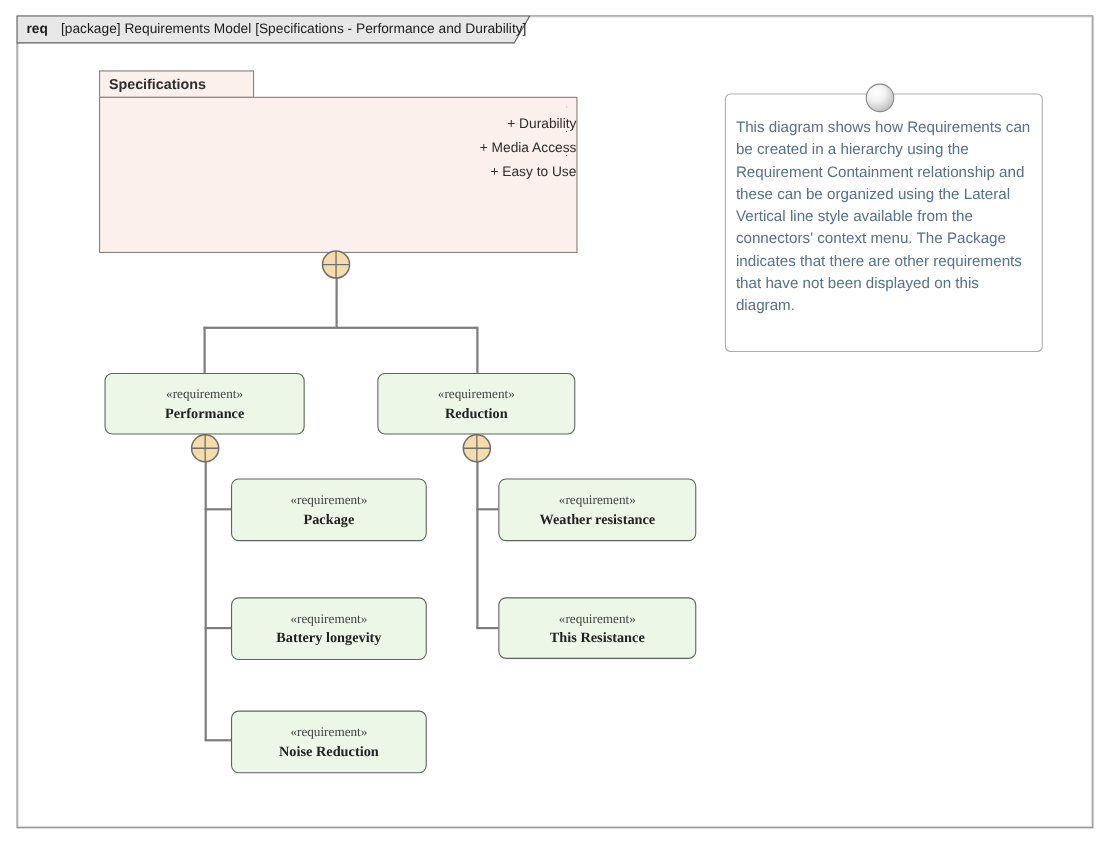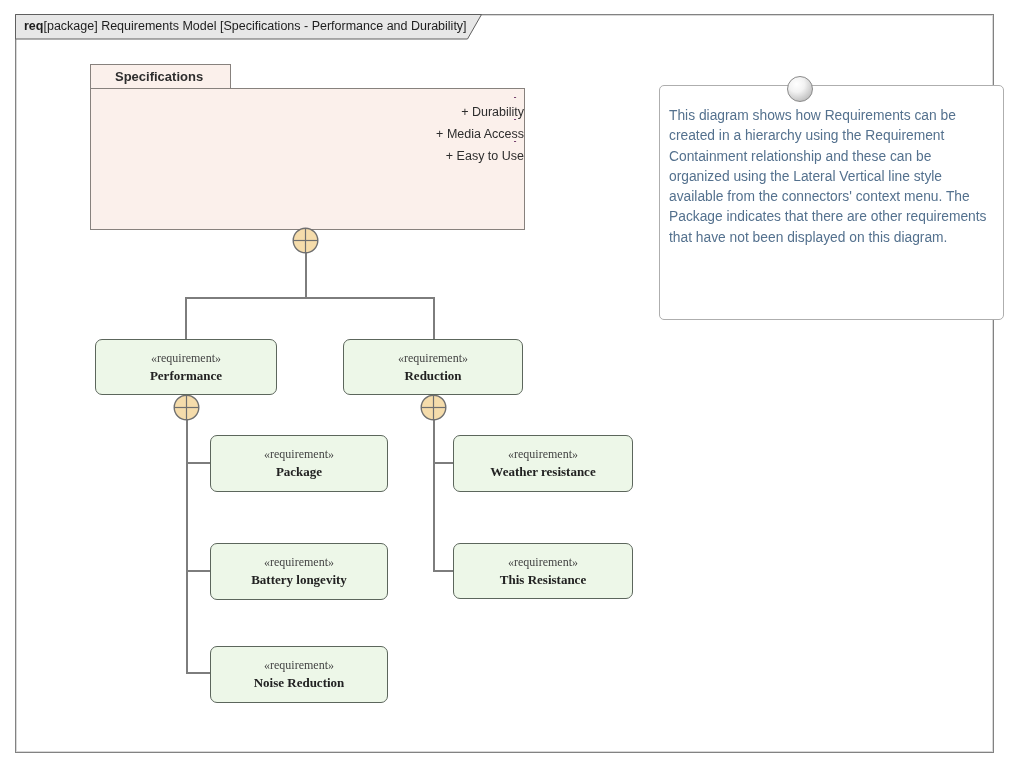--- a/index.html
+++ b/index.html
@@ -12,28 +12,28 @@
   .frame{
     position:absolute;left:15px;top:14px;width:977px;height:737px;
     border:1px solid #828282;box-shadow:inset 0 0 0 1px #d8d8d8;
     background:transparent;
   }
   .frame-tab{position:absolute;left:15px;top:14px;width:468px;height:26px;}
   .frame-tab svg{position:absolute;left:0;top:0;}
   .frame-tab .tab-text{
     position:absolute;left:9px;top:5px;font-size:12.5px;color:#1d1d1d;white-space:nowrap;
   }
-  .frame-tab .kw{font-weight:bold;margin-right:0;}
+  .frame-tab .kw{font-weight:bold;margin-right:12px;}
 
   
   .pkg-tab{
     position:absolute;left:90px;top:64px;width:141px;height:25px;
     background:#fbf0eb;border:1.5px solid #87817d;box-sizing:border-box;
     font-size:13px;font-weight:bold;color:#2e2e2e;
-    display:flex;align-items:center;padding-left:24px;
+    display:flex;align-items:center;padding-left:8px;
   }
   .pkg-body{
     position:absolute;left:90px;top:88px;width:435px;height:142px;
     background:#fbf0eb;border:1.5px solid #87817d;box-sizing:border-box;
     padding:8px 0 0 7px;
   }
   .pkg-item{
     height:22px;display:flex;align-items:flex-end;gap:7px;
     font-size:12.5px;color:#2d2d2d;flex-direction:column;
   }
@@ -69,21 +69,21 @@
   .n-performance{left:95px; top:339px;width:182px;height:56px;}
   .n-durability {left:343px;top:339px;width:180px;height:56px;}
   .n-fidelity   {left:210px;top:435px;width:178px;height:57px;}
   .n-battery    {left:210px;top:543px;width:178px;height:57px;}
   .n-noise      {left:210px;top:646px;width:178px;height:57px;}
   .n-weather    {left:453px;top:435px;width:180px;height:57px;}
   .n-shock      {left:453px;top:543px;width:180px;height:56px;}
 
   
   .note{
-    position:absolute;left:659px;top:85px;width:345px;height:235px;
+    position:absolute;left:659px;top:85px;width:289px;height:235px;
     background:#ffffff;border:1px solid #aeaeae;border-radius:5px;
     box-sizing:border-box;padding:20px 8px 8px 9px;
   }
   .note-text{
     font-size:13.8px;line-height:20.3px;color:#54718e;
   }
   .note-pin{
     position:absolute;left:787px;top:76px;width:26px;height:26px;border-radius:50%;
     background:radial-gradient(circle at 36% 30%, #ffffff 0%, #f2f2f2 35%, #c9c9c9 70%, #9d9d9d 100%);
     border:1px solid #8a8a8a;box-sizing:border-box;

